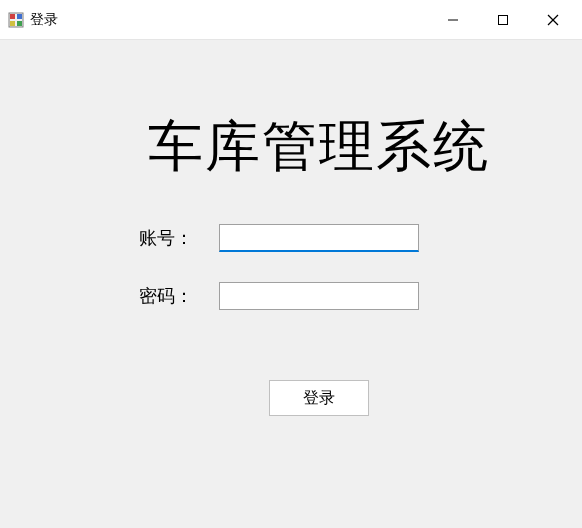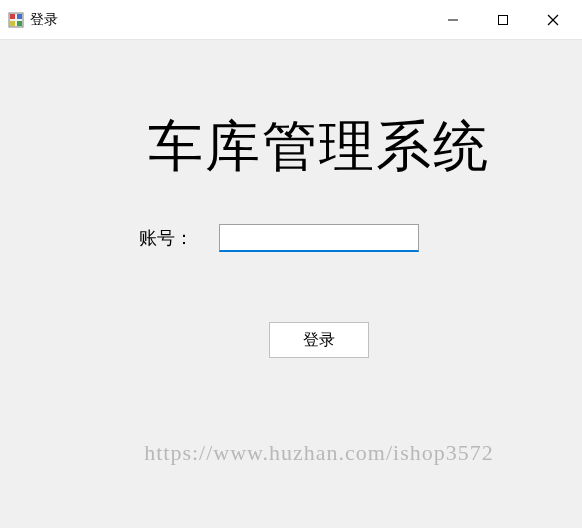--- a/index.html
+++ b/index.html
@@ -168,20 +168,23 @@
 </div>
 
 <div class="client-area">
   <div class="main-title">车库管理系统</div>
 
   <div class="form-area">
     <div class="form-row">
       <span class="form-label">账号：</span>
       <input type="text" class="text-input focused" value="" style="">
     </div>
+    <div class="form-row">
+      <span class="form-label">密码：</span>
+      <input type="password" class="text-input" value="" style="">
+    </div>
   </div>
 
   <div class="button-row">
     <button class="action-button">登录</button>
   </div>
 
-  <div class="watermark">https://www.huzhan.com/ishop3572</div>
 </div>
 
 </body></html>

